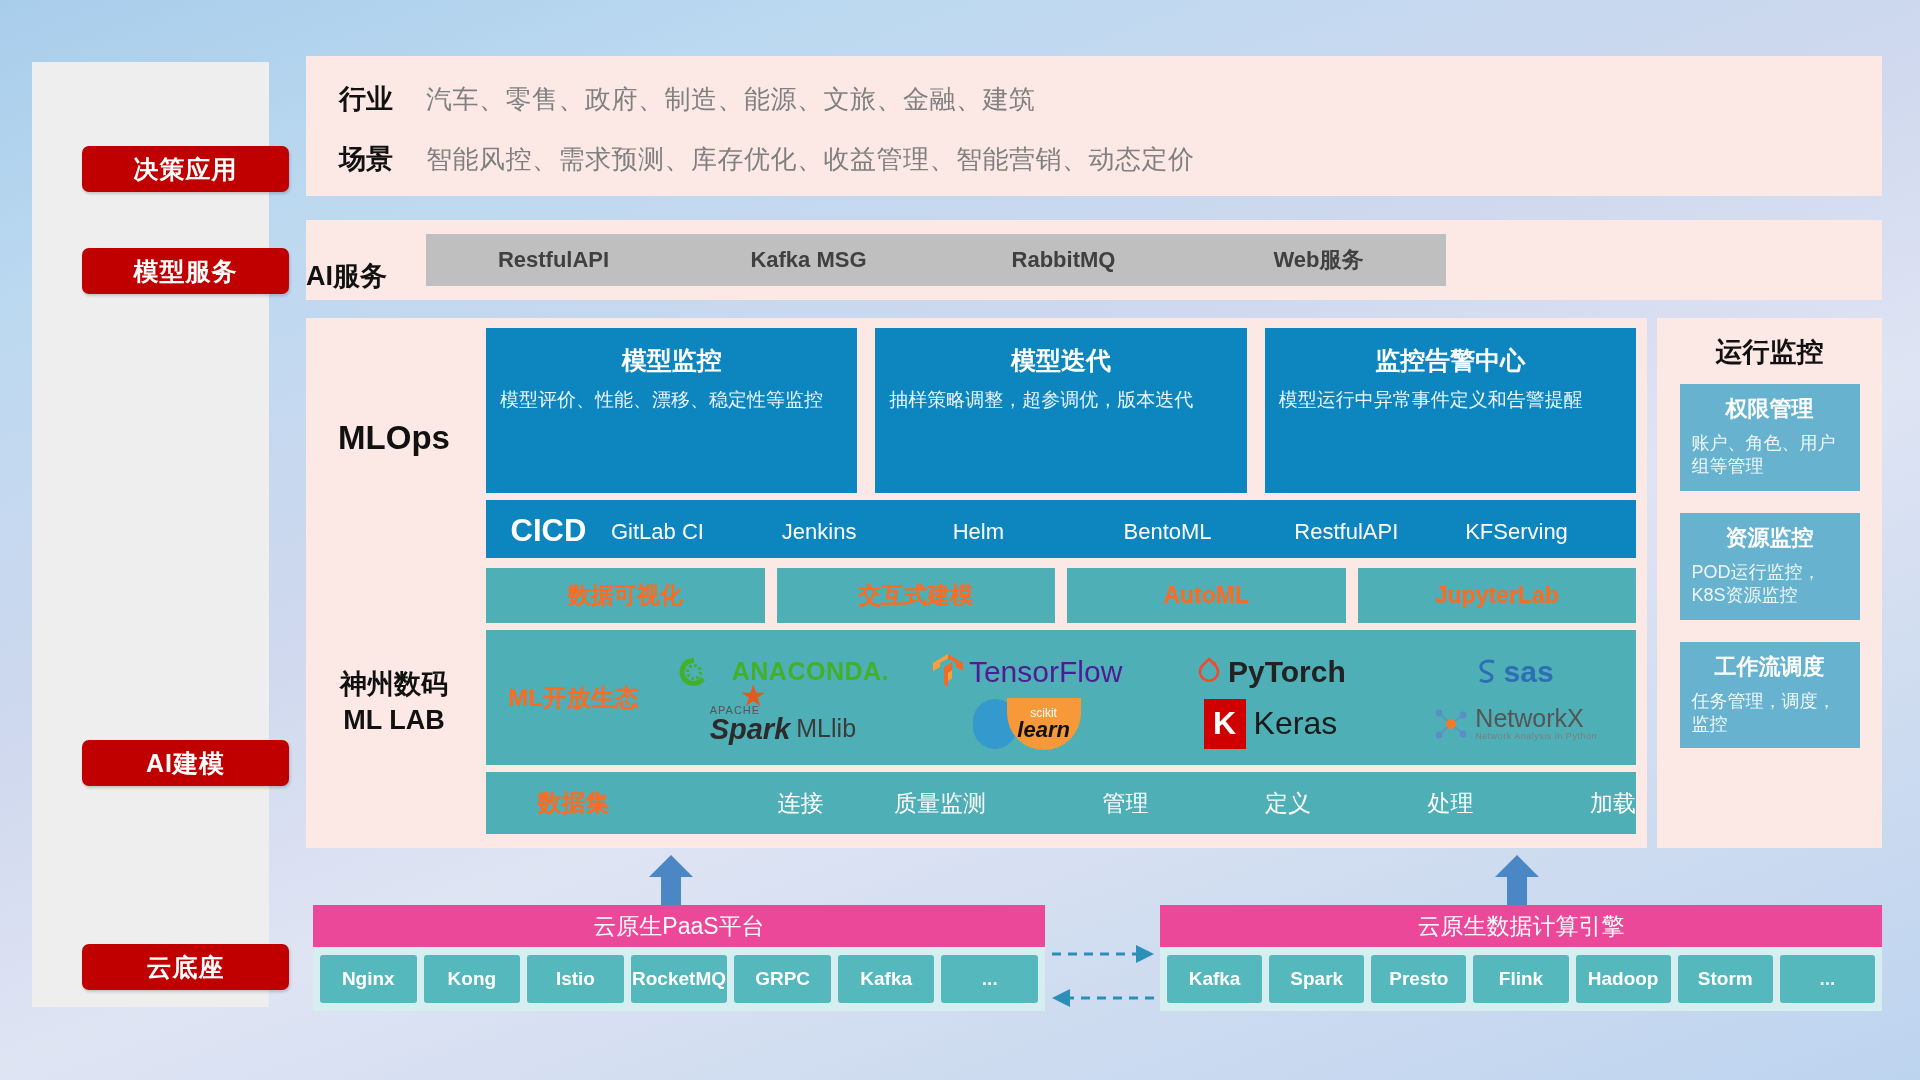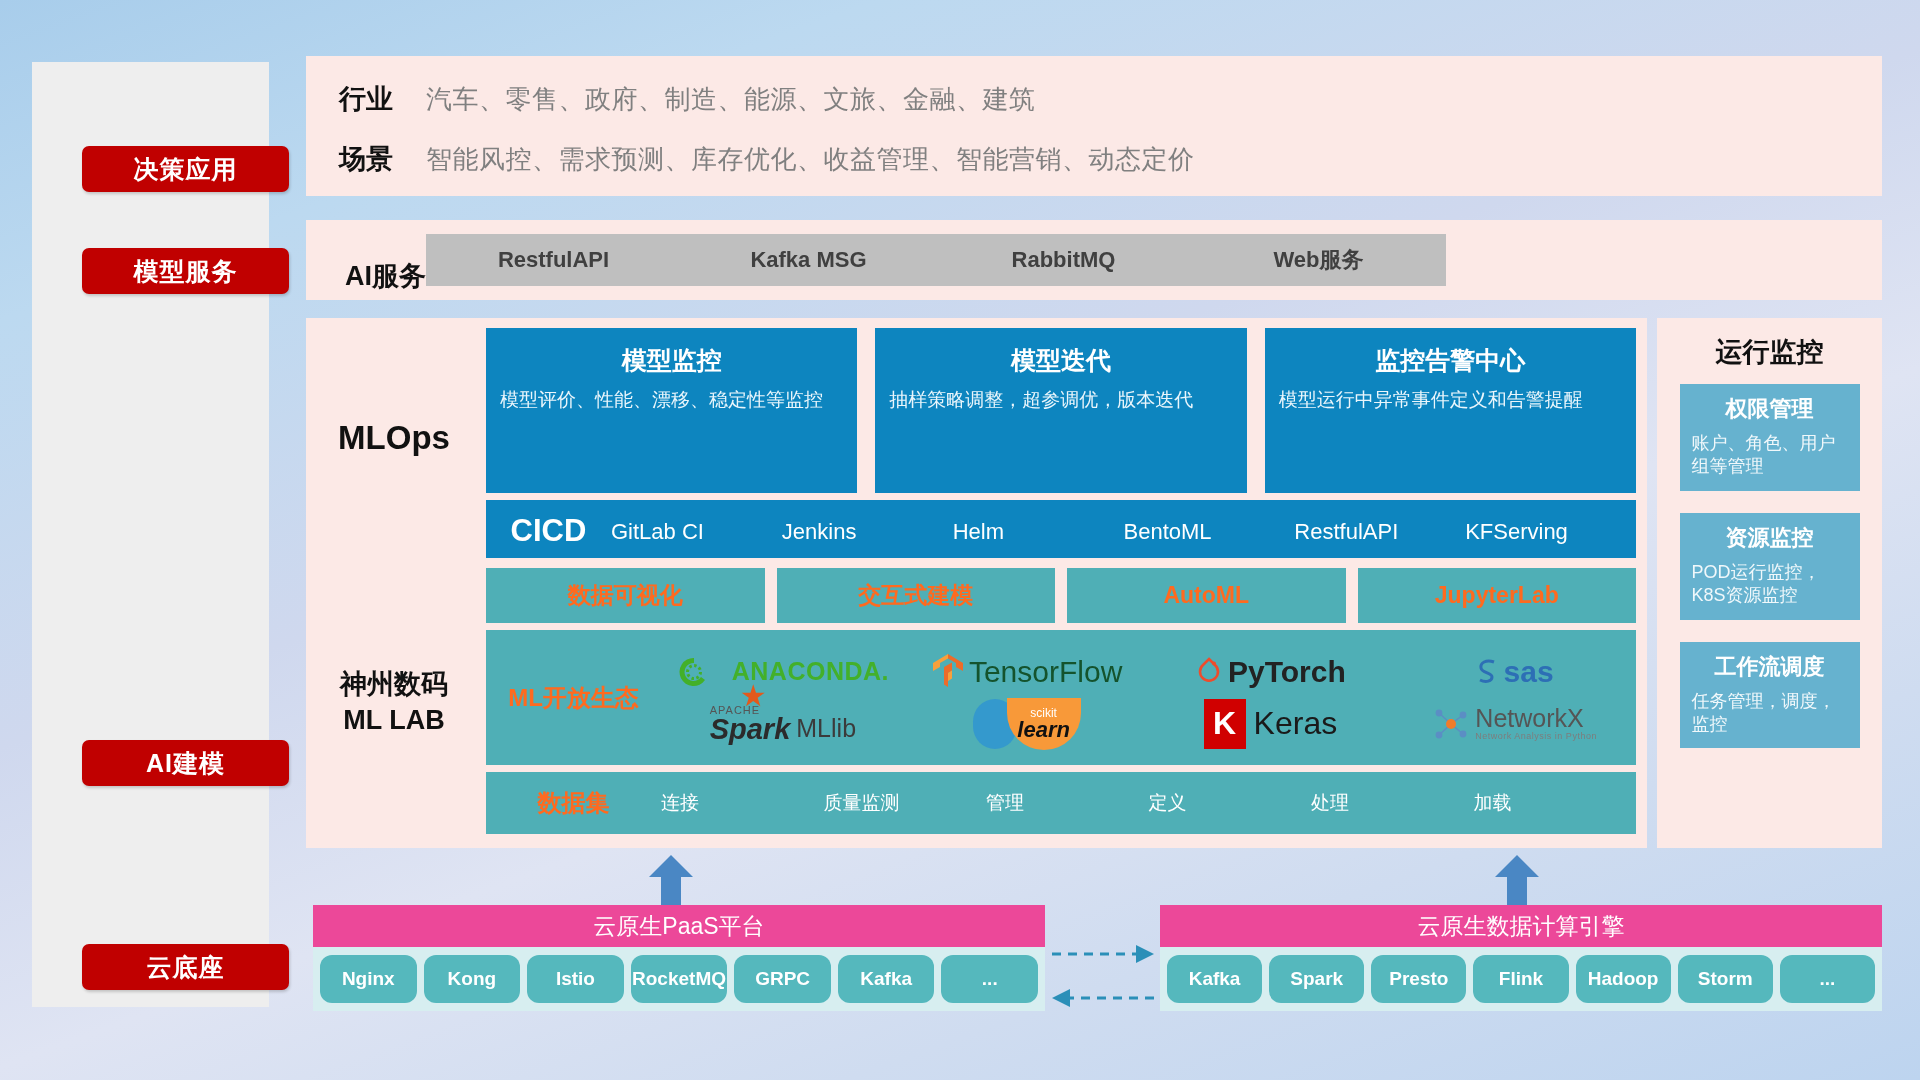--- a/index.html
+++ b/index.html
@@ -29,21 +29,21 @@
   .panel{position:absolute;background:#fce9e6;}
 
   
   #row-apps{left:306px;top:56px;width:1576px;height:140px;}
   .kv{display:flex;align-items:center;height:50px;}
   .kv-key{width:120px;text-align:center;font-size:27px;font-weight:bold;color:#111;flex:none;}
   .kv-val{font-size:26px;color:#808080;letter-spacing:.5px;}
 
   
   #row-svc{left:306px;top:220px;width:1576px;height:80px;display:flex;align-items:center;}
-  .svc-label{width:120px;flex:none;text-align:right;font-size:27px;font-weight:bold;color:#111;margin-top:31px;}
+  .svc-label{width:120px;flex:none;text-align:left;font-size:27px;font-weight:bold;color:#111;margin-top:31px;}
   .svc-chips{flex:1;display:flex;gap:0;padding-right:14px;}
   .svc-chip{
     width:255px;height:52px;background:#bfbfbf;color:#404040;
     display:flex;align-items:center;justify-content:center;
     font-size:22px;font-weight:bold;
   }
 
   
   #row-mlops{left:306px;top:318px;width:1341px;height:240px;}
   .mlops-label{
@@ -82,42 +82,42 @@
     display:flex;align-items:center;
   }
   .eco-title{width:175px;flex:none;text-align:center;color:#ff6a1f;font-size:24px;font-weight:bold;}
   .eco-grid{flex:1;display:grid;grid-template-columns:repeat(4,1fr);grid-template-rows:1fr 1fr;align-items:center;justify-items:center;}
   .lab-data{
     position:absolute;left:180px;top:214px;width:1150px;height:62px;background:#4fafb6;
     display:flex;align-items:center;
   }
   .data-title{width:175px;flex:none;text-align:center;color:#ff6a1f;font-size:24px;font-weight:bold;}
   .data-items{flex:1;display:flex;}
-  .data-item{flex:1;text-align:left;color:#fff;font-size:19px;}
+  .data-item{flex:1;text-align:right;color:#fff;font-size:23px;}
 
   
   #col-mon{left:1657px;top:318px;width:225px;height:530px;}
   .mon-title{text-align:center;font-size:27px;font-weight:bold;color:#111;padding:16px 0 14px 0;}
   .mon-card{
     margin:0 auto 22px auto;width:180px;background:#66b2cf;color:#fff;padding:8px 12px 12px 12px;box-sizing:border-box;
   }
   .mon-card h4{margin:2px 0 8px 0;font-size:22px;text-align:center;font-weight:bold;}
   .mon-card p{margin:0;font-size:18px;line-height:1.3;color:#f0f8fb;}
 
   
   .stack{position:absolute;}
   #stack-paas{left:313px;top:905px;width:732px;}
   #stack-data{left:1160px;top:905px;width:722px;}
   .stack-head{
     height:42px;background:#ec4899;color:#fff;display:flex;align-items:center;justify-content:center;
     font-size:23px;
   }
   .stack-body{background:#d7eef0;padding:8px 7px;display:flex;gap:7px;}
   .stack-chip{
-    flex:1;min-width:0;height:48px;background:#55b8bd;border-radius:12px;color:#fff;
+    flex:1;min-width:0;height:48px;background:#55b8bd;border-radius:3px;color:#fff;
     display:flex;align-items:center;justify-content:center;text-align:center;
     font-size:19px;font-weight:bold;line-height:1.05;padding:0 2px;box-sizing:border-box;
   }
   .up-arrow{position:absolute;width:46px;height:46px;}
   .up-arrow svg{display:block;}
   .mid-arrows{position:absolute;left:1048px;top:940px;width:110px;height:80px;}
 </style>
 </head>
 <body>
 
@@ -215,21 +215,21 @@
           <span style="color:#43b02a;font-size:25px;font-weight:bold;letter-spacing:.5px;">ANACONDA.</span>
         </div>
 
         <div style="display:flex;align-items:center;gap:4px;">
           <svg width="34" height="38" viewBox="0 0 34 38">
               <path d="M17 1 2 10v8l7-4v-4l8-4.6z" fill="#f9a03c"></path>
               <path d="M17 1l15 9v8l-7-4v-4L17 5.4z" fill="#ed6c2a"></path>
               <path d="M13 14l8-4.6v8.2L17 20v14l-4-2.4z" fill="#ed6c2a"></path>
               <path d="M17 20l4-2.4v8L17 28z" fill="#f9a03c"></path>
             </svg>
-          <span style="color:#14532d;font-size:30px;">TensorFlow</span>
+          <span style="color:#4c1d95;font-size:30px;">TensorFlow</span>
         </div>
 
         <div style="display:flex;align-items:center;gap:5px;font-weight:bold;">
           <svg width="28" height="34" viewBox="0 0 28 34">
               <path d="M14 4 L20 10 A9 9 0 1 1 8 10z" fill="none" stroke="#ee4c2c" stroke-width="2.6"></path>
               <circle cx="19" cy="8.5" r="2" fill="#ee4c2c"></circle>
             </svg>
           <span style="color:#222;font-size:30px;">PyTorch</span>
         </div>
 

